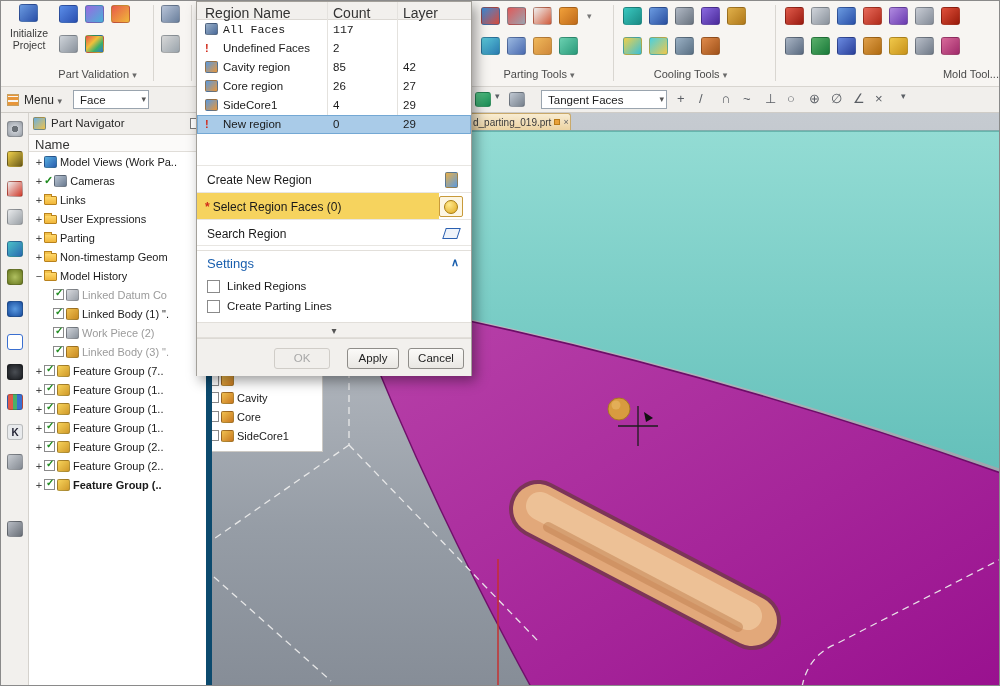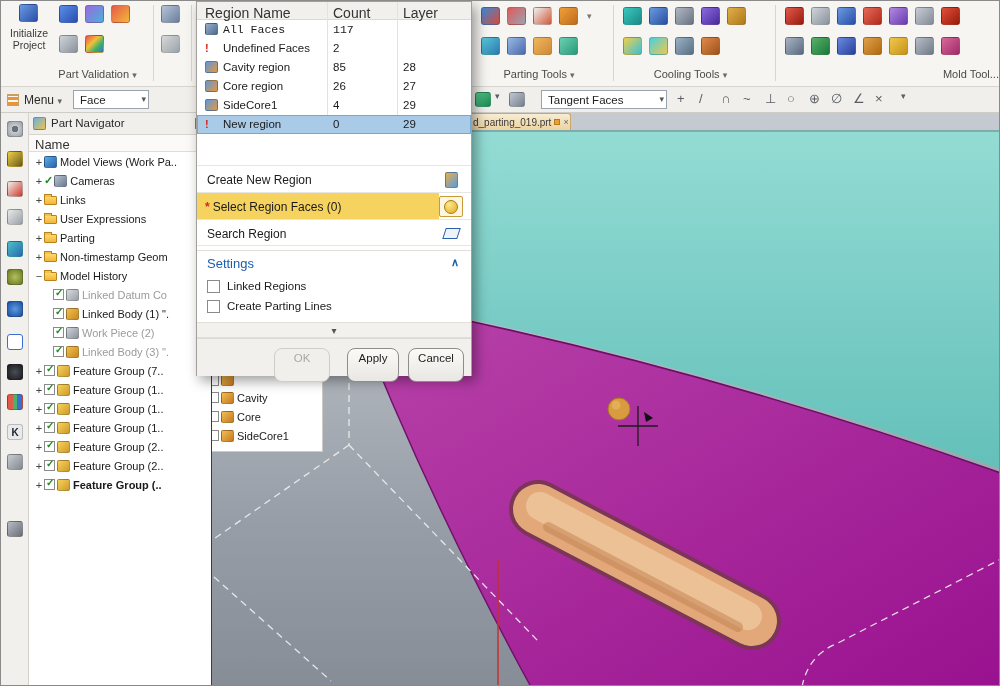--- a/index.html
+++ b/index.html
@@ -25,21 +25,21 @@
   .combo { position:absolute; height:19px; background:#fff; border:1px solid #9aa4ae; font-size:11.5px; color:#222; }
   .combo .cv { position:absolute; left:6px; top:3px; }
   .combo .ca { position:absolute; right:2px; top:3px; font-size:9px; color:#555; }
   .snap-glyph { position:absolute; top:4px; font-size:13px; color:#5a5e64; }
 
   
   .left-strip { position:absolute; left:0; top:112px; width:28px; height:574px; background:#f2f0ed; border-right:1px solid #d5d2cd; z-index:3; }
   .lsi { position:absolute; left:6px; width:16px; height:16px; border-radius:3px; border:1px solid rgba(0,0,0,.2); font-size:10px; color:#223; text-align:center; line-height:15px; font-weight:bold; }
 
   
-  .pnav { position:absolute; left:28px; top:112px; width:183px; height:574px; background:#fff; border-right:1px solid #0c4a6e; z-index:3; overflow:hidden; }
+  .pnav { position:absolute; left:28px; top:112px; width:183px; height:574px; background:#fff; border-right:6px solid #0c4a6e; z-index:3; overflow:hidden; }
   .pnav-head { position:relative; height:22px; background:#f1efec; border-bottom:1px solid #d8d5d0; }
   .pnav-head .ttl { position:absolute; left:22px; top:4px; font-size:11.5px; color:#2a2a2a; }
   .pnav-head .hic { position:absolute; left:4px; top:4px; width:13px; height:13px; border-radius:2px;
       background:linear-gradient(135deg,#6ab0e0,#f0c24a); border:1px solid rgba(0,0,0,.25); }
   .pnav-head .det { position:absolute; right:5px; top:5px; width:11px; height:11px; border:1px solid #7a7a7a; background:#fff; font-size:8px; line-height:9px; text-align:center; color:#7a7a7a; }
   .pnav-col { height:17px; background:#fbfaf9; border-bottom:1px solid #e0ddd8; font-size:13px; color:#333; padding:2px 0 0 6px; }
   .prow { position:relative; height:19px; font-size:11px; color:#1a1a1a; white-space:nowrap; display:flex; align-items:center; padding-left:5px; }
   .prow.child { padding-left:24px; }
   .prow.gray .lbl { color:#9b9b9b; }
   .prow.bold .lbl { font-weight:bold; }
@@ -85,22 +85,22 @@
   .act-row .alab { position:absolute; left:10px; top:7px; font-size:12px; }
   .act-btn { position:absolute; right:8px; top:3px; width:24px; height:21px; display:flex; align-items:center; justify-content:center; }
   .yellow-band { position:absolute; left:0; top:0; width:242px; height:27px; background:#f6d35e; }
   .ast { color:#d02a1a; font-weight:bold; margin-right:3px; }
   .settings-title { position:absolute; left:10px; font-size:13px; color:#1a5fae; }
   .sec-chev { position:absolute; right:12px; color:#1a5fae; font-size:11px; font-weight:bold; }
   .cbx { position:absolute; left:10px; width:13px; height:13px; background:#fff; border:1px solid #8a8a8a; }
   .cbx-lab { position:absolute; left:30px; font-size:11.5px; }
   .collapse-strip { position:absolute; left:0; width:100%; height:16px; background:#f3f1ee; border-top:1px solid #e2dfda; border-bottom:1px solid #e2dfda; text-align:center; font-size:10px; color:#555; line-height:15px; }
   .dlg-footer { position:absolute; left:0; top:336px; width:100%; height:38px; background:#f2f0ed; border-top:1px solid #dcd9d4; }
-  .btn { position:absolute; top:9px; height:34px; font-size:11.5px; text-align:center; line-height:19px;
-      background:linear-gradient(#fbfaf8,#e9e7e3); border:1px solid #8f8d89; border-radius:8px; color:#222; }
+  .btn { position:absolute; top:9px; height:21px; font-size:11.5px; text-align:center; line-height:19px;
+      background:linear-gradient(#fbfaf8,#e9e7e3); border:1px solid #8f8d89; border-radius:3px; color:#222; }
   .btn.disabled { background:#f1efec; border-color:#d0cdc8; color:#a8a8a8; }
 </style>
 </head>
 <body>
 
 <div class="app">
 
   <div class="viewport">
     <svg width="815" height="574" viewBox="0 0 815 574">
       <defs>
@@ -450,21 +450,21 @@
     <div class="dt-row" style="top:37px;">
       <span class="ric excl">!</span>
       <span class="nm">Undefined Faces</span>
         <span class="ct">2</span>
         <span class="ly"></span>
     </div>
     <div class="dt-row" style="top:56px;">
       <span class="ric chip" style="background:linear-gradient(135deg,#5a9ae0,#e8963a); width:13px; height:12px;"></span>
       <span class="nm">Cavity region</span>
         <span class="ct">85</span>
-        <span class="ly">28</span>
+        <span class="ly">42</span>
     </div>
     <div class="dt-row" style="top:75px;">
       <span class="ric chip" style="background:linear-gradient(135deg,#5a9ae0,#e8963a); width:13px; height:12px;"></span>
       <span class="nm">Core region</span>
         <span class="ct">26</span>
         <span class="ly">27</span>
     </div>
     <div class="dt-row" style="top:94px;">
       <span class="ric chip" style="background:linear-gradient(135deg,#5a9ae0,#e8963a); width:13px; height:12px;"></span>
       <span class="nm">SideCore1</span>

